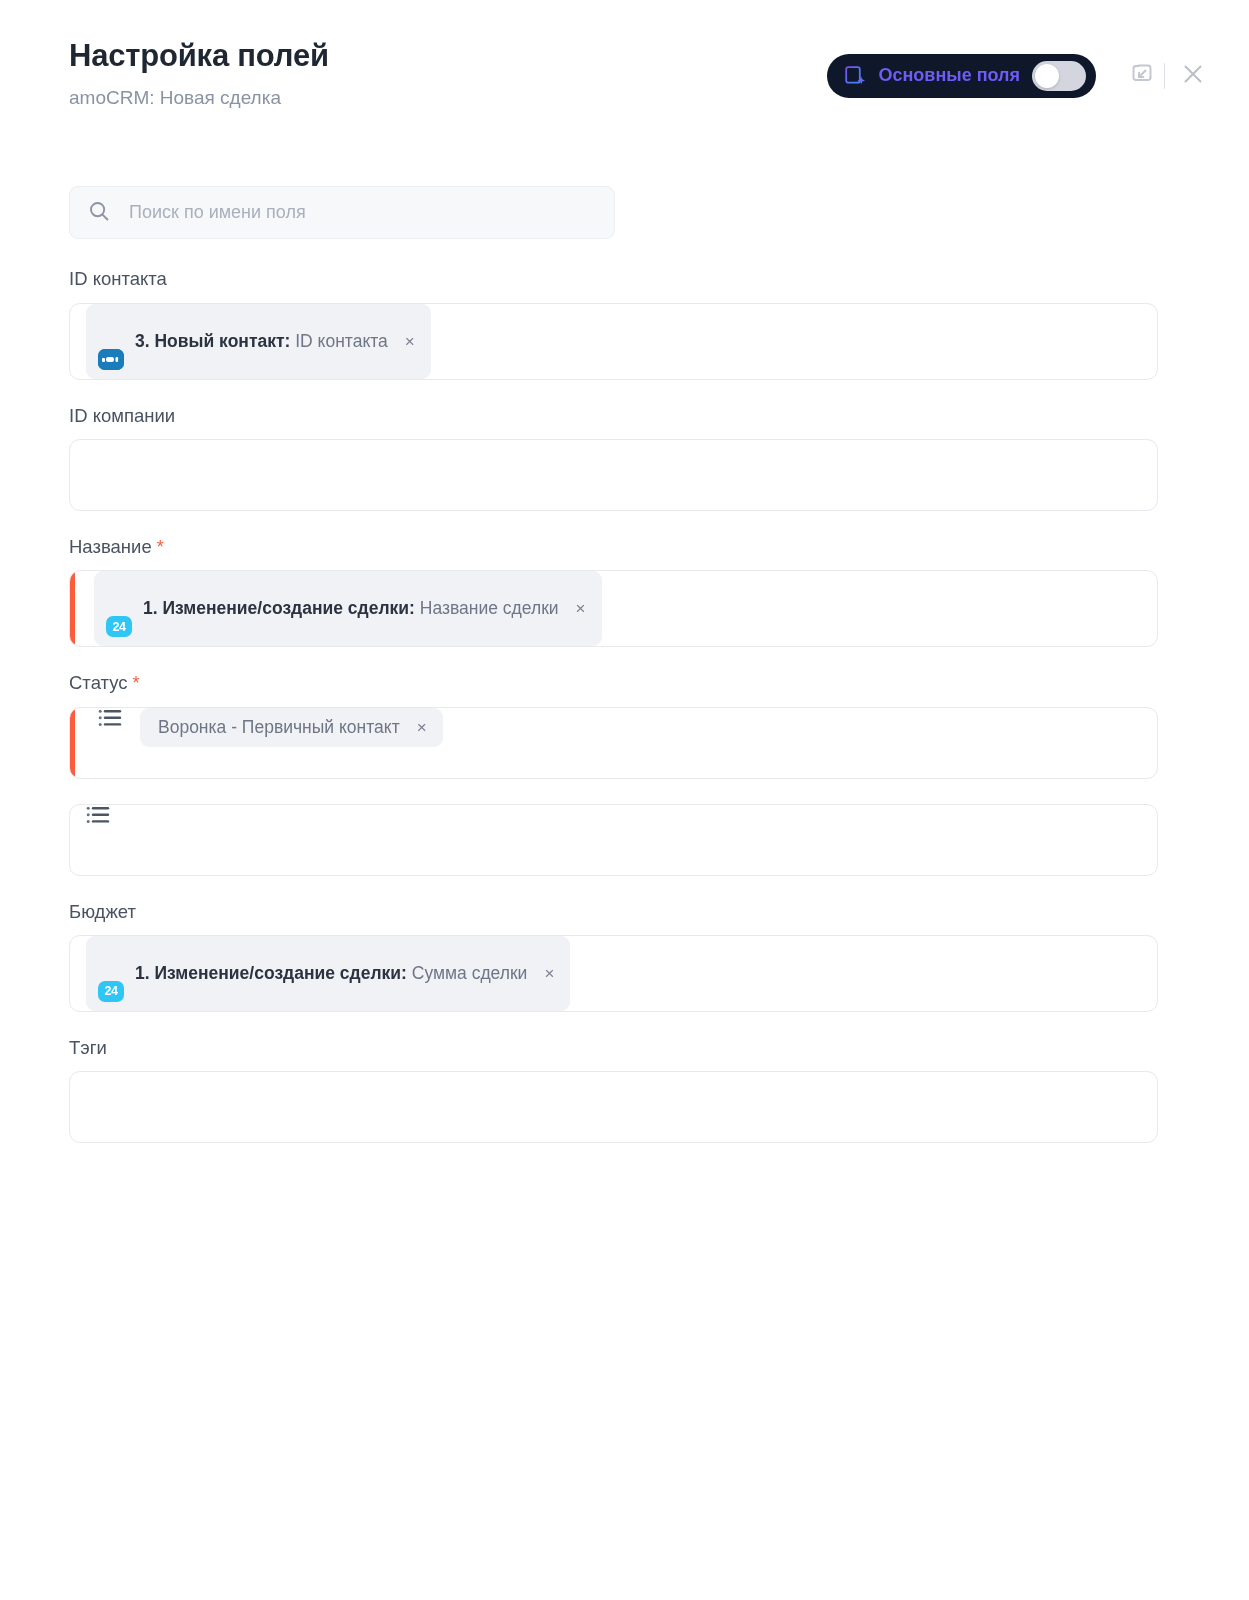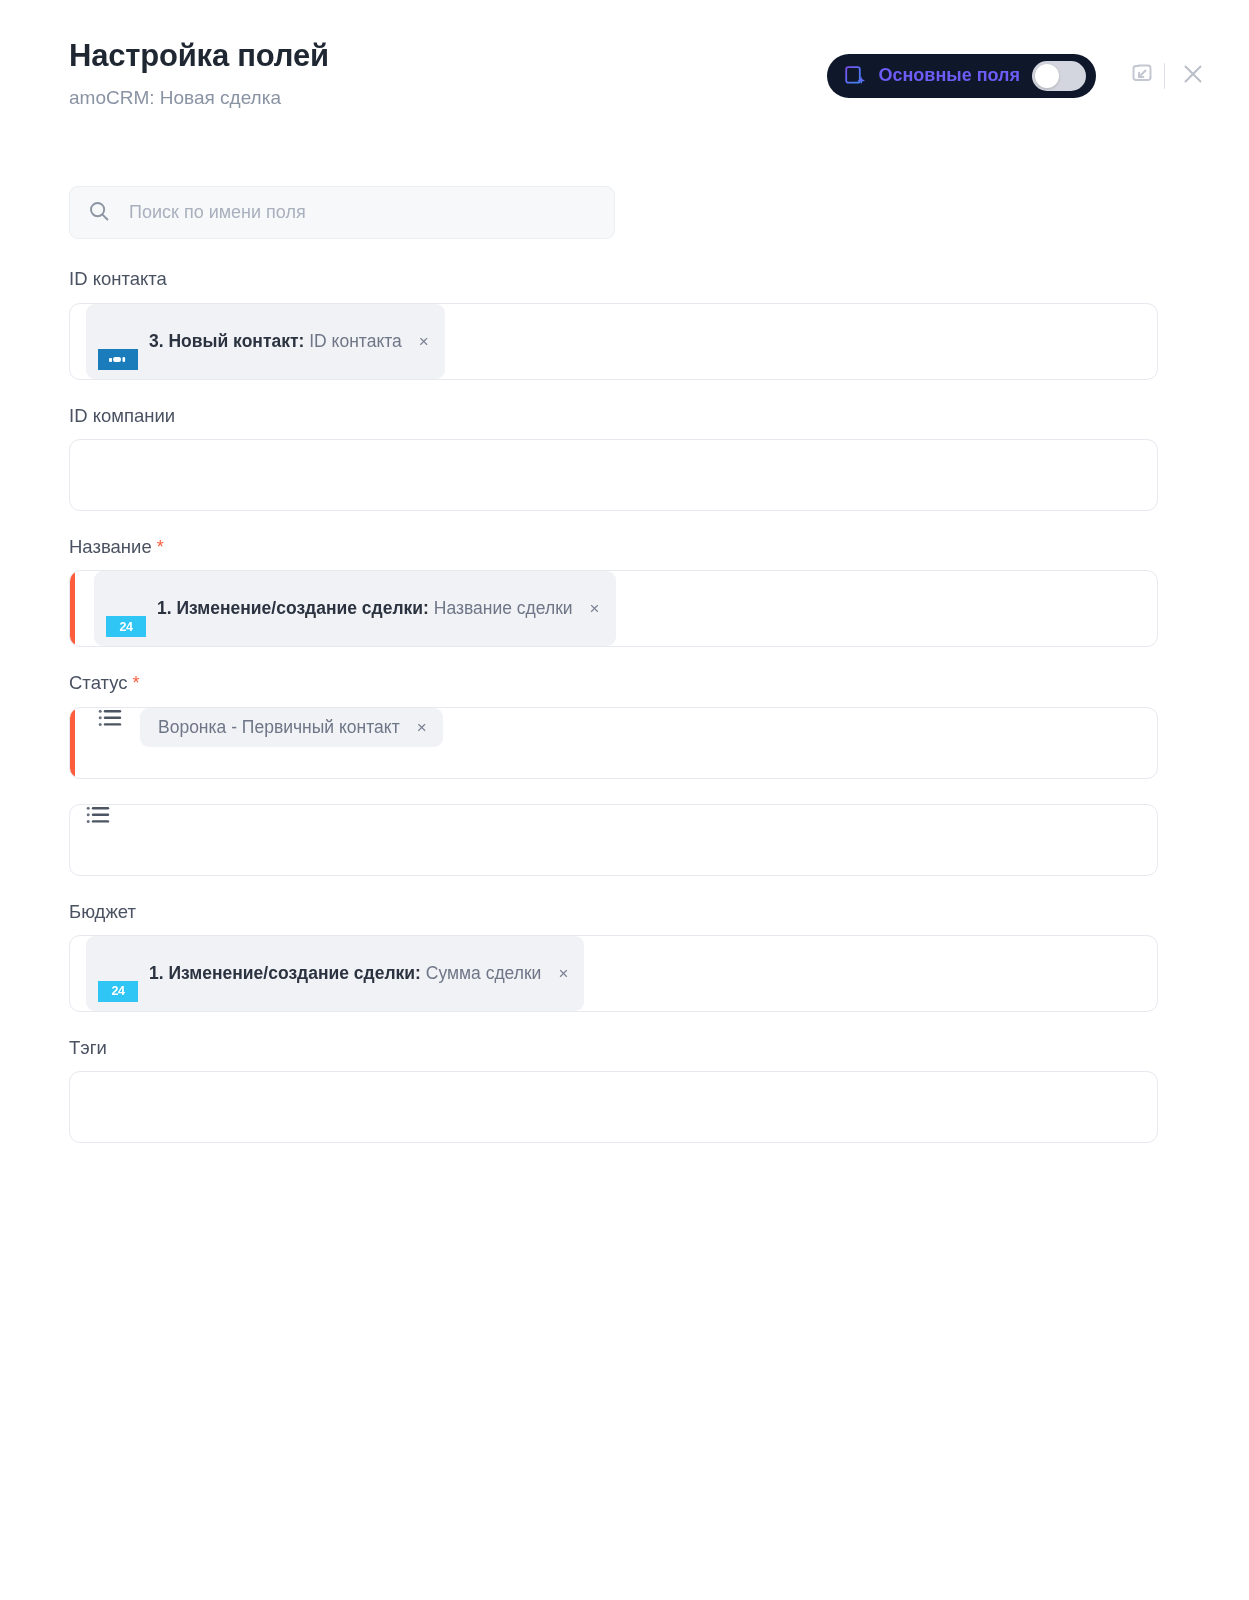--- a/index.html
+++ b/index.html
@@ -167,22 +167,22 @@
     align-items: center;
     gap: 11px;
     background: #f1f2f5;
     border-radius: 9px;
     padding: 9px 14px 9px 12px;
     max-width: 100%;
   }
   .chip.plain { padding: 9px 14px 9px 18px; }
   .chip-badge {
     flex: none;
-    width: 40px; height: 21px;
-    border-radius: 0;
+    width: 26px; height: 21px;
+    border-radius: 7px;
     display: flex; align-items: center; justify-content: center;
     overflow: hidden;
     margin-top: 36px;
   }
   .chip-badge.b24 { background: #2fc6f6; }
   .chip-badge.amo { background: #1a7cba; }
   .badge-24-text {
     font-size: 12.5px; font-weight: 700; color: #fff; line-height: 1;
     letter-spacing: -0.5px;
   }

